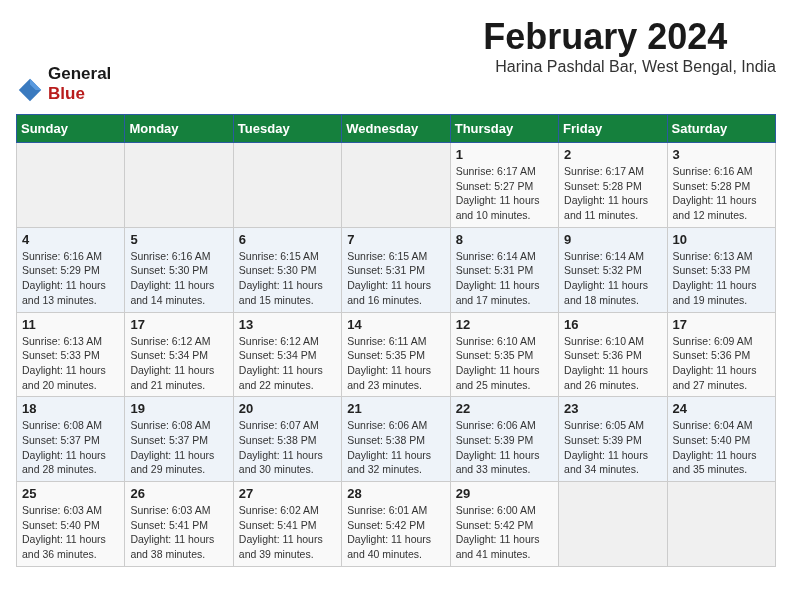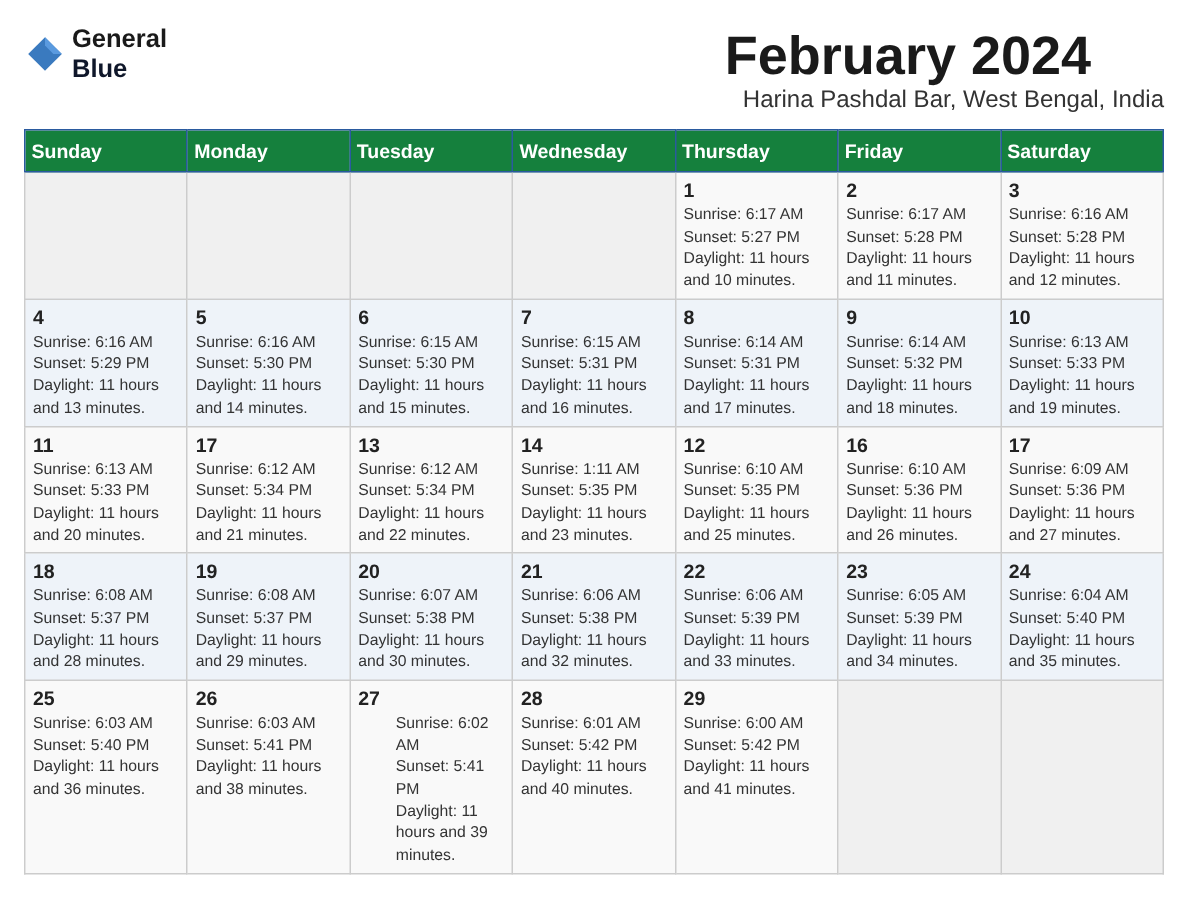--- a/index.html
+++ b/index.html
@@ -11,22 +11,23 @@
       padding: 16px;
     }
     .header-section {
       display: flex;
       justify-content: space-between;
       align-items: flex-start;
       margin-bottom: 10px;
     }
     .logo {
       display: flex;
-      align-items: center;
+      align-items: flex-end;
       gap: 4px;
+      margin-top: 48px;
     }
     .logo-icon {
       width: 28px;
       height: 28px;
     }
     .title-section {
       text-align: left;
     }
     .month-title {
       font-size: 36px;
@@ -86,21 +87,21 @@
 <body>
 
 <div class="header-section">
   <div class="logo">
     <svg class="logo-icon" viewBox="0 0 40 40">
       <polygon points="20,4 36,20 20,36 4,20" fill="#3a7abf"></polygon>
       <polygon points="20,4 36,20 28,20 20,12" fill="#5a9adf"></polygon>
     </svg>
     <div>
       <div style="font-size:17px;font-weight:bold;color:#1a1a1a;">General</div>
-      <div style="font-size:17px;font-weight:bold;color:#0f172a;">Blue</div>
+      <div style="font-size:17px;font-weight:bold;color:#b91c1c;">Blue</div>
     </div>
   </div>
   <div class="title-section">
     <div class="month-title">February 2024</div>
     <div class="location-title">Harina Pashdal Bar, West Bengal, India</div>
   </div>
 </div>
 
 <table class="calendar">
   <thead>
@@ -197,21 +198,21 @@
 Daylight: 11 hours and 21 minutes.</div>
         </td>
         <td>
           <span class="day-number">13</span>
           <div class="day-info" style="white-space: pre-line;">Sunrise: 6:12 AM
 Sunset: 5:34 PM
 Daylight: 11 hours and 22 minutes.</div>
         </td>
         <td>
           <span class="day-number">14</span>
-          <div class="day-info" style="white-space: pre-line;">Sunrise: 1:11 AM
+          <div class="day-info" style="white-space: pre-line;">Sunrise: 6:11 AM
 Sunset: 5:35 PM
 Daylight: 11 hours and 23 minutes.</div>
         </td>
         <td>
           <span class="day-number">12</span>
           <div class="day-info" style="white-space: pre-line;">Sunrise: 6:10 AM
 Sunset: 5:35 PM
 Daylight: 11 hours and 25 minutes.</div>
         </td>
         <td>
@@ -279,21 +280,21 @@
 Daylight: 11 hours and 36 minutes.</div>
         </td>
         <td>
           <span class="day-number">26</span>
           <div class="day-info" style="white-space: pre-line;">Sunrise: 6:03 AM
 Sunset: 5:41 PM
 Daylight: 11 hours and 38 minutes.</div>
         </td>
         <td>
           <span class="day-number">27</span>
-          <div class="day-info" style="white-space: pre-line; margin-left: 25px;">Sunrise: 6:02 AM
+          <div class="day-info" style="white-space: pre-line;">Sunrise: 6:02 AM
 Sunset: 5:41 PM
 Daylight: 11 hours and 39 minutes.</div>
         </td>
         <td>
           <span class="day-number">28</span>
           <div class="day-info" style="white-space: pre-line;">Sunrise: 6:01 AM
 Sunset: 5:42 PM
 Daylight: 11 hours and 40 minutes.</div>
         </td>
         <td>

